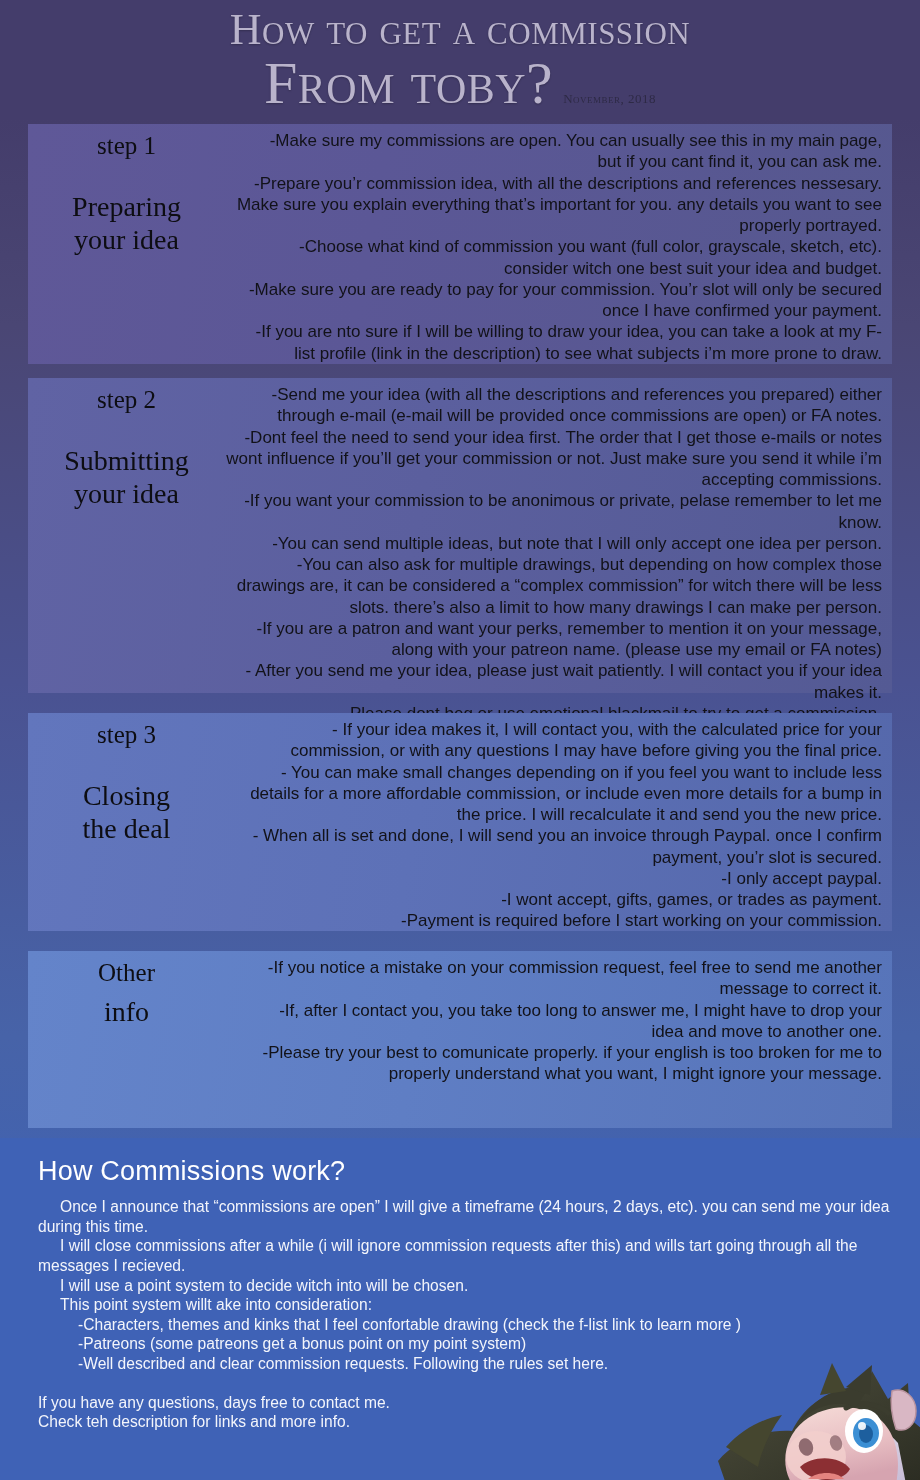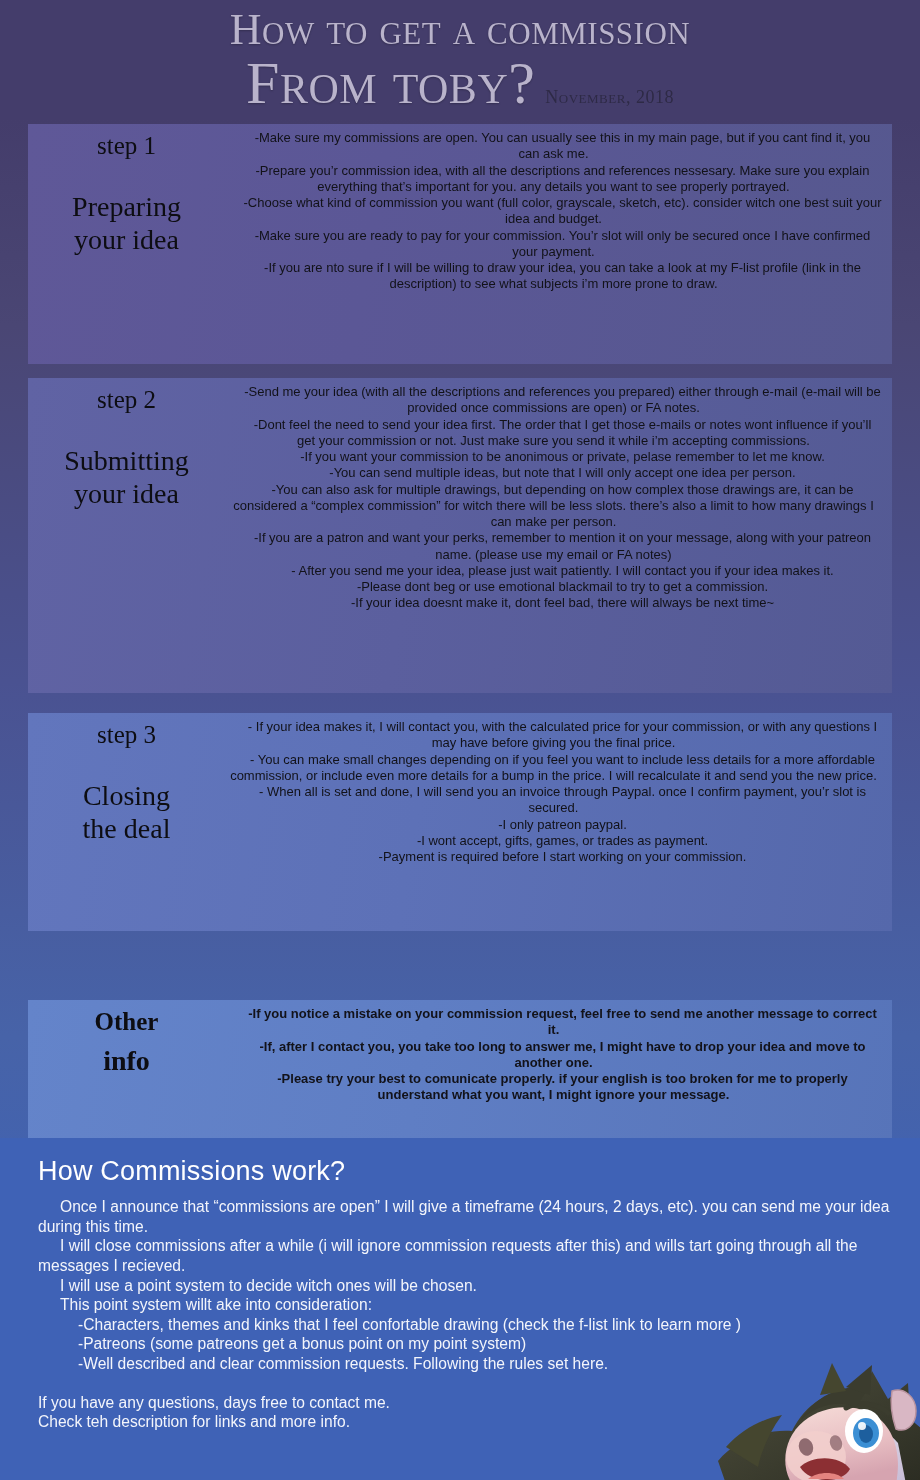--- a/index.html
+++ b/index.html
@@ -27,21 +27,21 @@
     font-variant:small-caps;
     letter-spacing:0.5px;
     line-height:1.02;
     text-shadow:0 1px 2px rgba(0,0,0,.25);
   }
   .title-l1{font-size:44px;}
   .title-l2{font-size:60px;display:inline-block;}
   .title-date{
     font-family:"Liberation Serif", serif;
     font-variant:small-caps;
-    font-size:18px;color:#2e2a46;
+    font-size:13px;color:#2e2a46;
     display:inline-block;vertical-align:baseline;
     margin-left:10px;letter-spacing:.5px;
   }
 
   
   .panel{
     position:absolute;left:28px;width:864px;
     box-shadow:0 0 0 rgba(0,0,0,0);
   }
   .panel .inner{
@@ -59,30 +59,30 @@
     font-size:25px;line-height:1.25;display:block;
   }
   .label .step-title{
     font-size:28px;line-height:1.16;display:block;margin-top:30px;
   }
   .label .step-title.tight{margin-top:8px;}
   .panel .body{
     flex:1 1 auto;
     padding:6px 10px 6px 0;
     color:#121219;
-    font-size:13px;
+    font-size:17px;
     line-height:1.25;
-    text-align:center;
+    text-align:right;
   }
   .panel .body p{margin:0;text-indent:18px;}
 
   #panel1{top:124px;height:240px;background:linear-gradient(100deg,#5f5898 0%,#5b5796 40%,#56588f 100%);}
   #panel2{top:378px;height:315px;background:linear-gradient(100deg,#6063a4 0%,#5b5f9e 45%,#545a94 100%);}
   #panel3{top:713px;height:218px;background:linear-gradient(100deg,#6276bd 0%,#5d71b7 45%,#5568ab 100%);}
-  #panel4{top:1000px;height:177px;background:linear-gradient(100deg,#6484ca 0%,#5f7ec4 45%,#5774b9 100%);font-weight:bold;}
+  #panel4{top:951px;height:177px;background:linear-gradient(100deg,#6484ca 0%,#5f7ec4 45%,#5774b9 100%);}
 
   
   .bottom{
     position:absolute;left:0;top:1138px;width:920px;height:342px;
     background:#3f62b6;
     color:#f3f5fb;
     padding:18px 30px 0 38px;
     box-sizing:border-box;
   }
   .bottom h2{
@@ -162,21 +162,21 @@
   <div class="panel" id="panel3">
     <div class="inner">
       <div class="label">
         <span class="step-no">step 3</span>
         <span class="step-title">Closing<br>the deal</span>
       </div>
       <div class="body">
         <p>- If your idea makes it, I will contact you, with the calculated price for your commission, or with any questions I may have before giving you the final price.</p>
         <p>- You can make small changes depending on if you feel you want to include less details for a more affordable commission, or include even more details for a bump in the price. I will recalculate it and send you the new price.</p>
         <p>- When all is set and done, I will send you an invoice through Paypal. once I confirm payment, you’r slot is secured.</p>
-        <p>-I only patreon paypal.</p>
+        <p>-I only accept paypal.</p>
         <p>-I wont accept, gifts, games, or trades as payment.</p>
         <p>-Payment is required before I start working on your commission.</p>
       </div>
     </div>
   </div>
 
   <div class="panel" id="panel4">
     <div class="inner">
       <div class="label">
         <span class="step-no">Other</span>
@@ -187,21 +187,21 @@
         <p>-If, after I contact you, you take too long to answer me, I might have to drop your idea and move to another one.</p>
         <p>-Please try your best to comunicate properly. if your english is too broken for me to properly understand what you want, I might ignore your message.</p>
       </div>
     </div>
   </div>
 
   <div class="bottom">
     <h2>How Commissions work?</h2>
     <p>Once I announce that “commissions are open” I will give a timeframe (24 hours, 2 days, etc). you can send me your idea during this time.</p>
     <p>I will close commissions after a while (i will ignore commission requests after this) and wills tart going through all the messages I recieved.</p>
-    <p>I will use a point system to decide witch ones will be chosen.</p>
+    <p>I will use a point system to decide witch into will be chosen.</p>
     <p>This point system willt ake into consideration:</p>
     <p class="bullet">-Characters, themes and kinks that I feel confortable drawing (check the f-list link to learn more )</p>
     <p class="bullet">-Patreons (some patreons get a bonus point on my point system)</p>
     <p class="bullet">-Well described and clear commission requests. Following the rules set here.</p>
     <div class="spacer"></div>
     <p class="noind">If you have any questions, days free to contact me.</p>
     <p class="noind">Check teh description for links and more info.</p>
 
     <svg class="mascot" viewBox="0 0 230 205" xmlns="http://www.w3.org/2000/svg">
       <defs>

